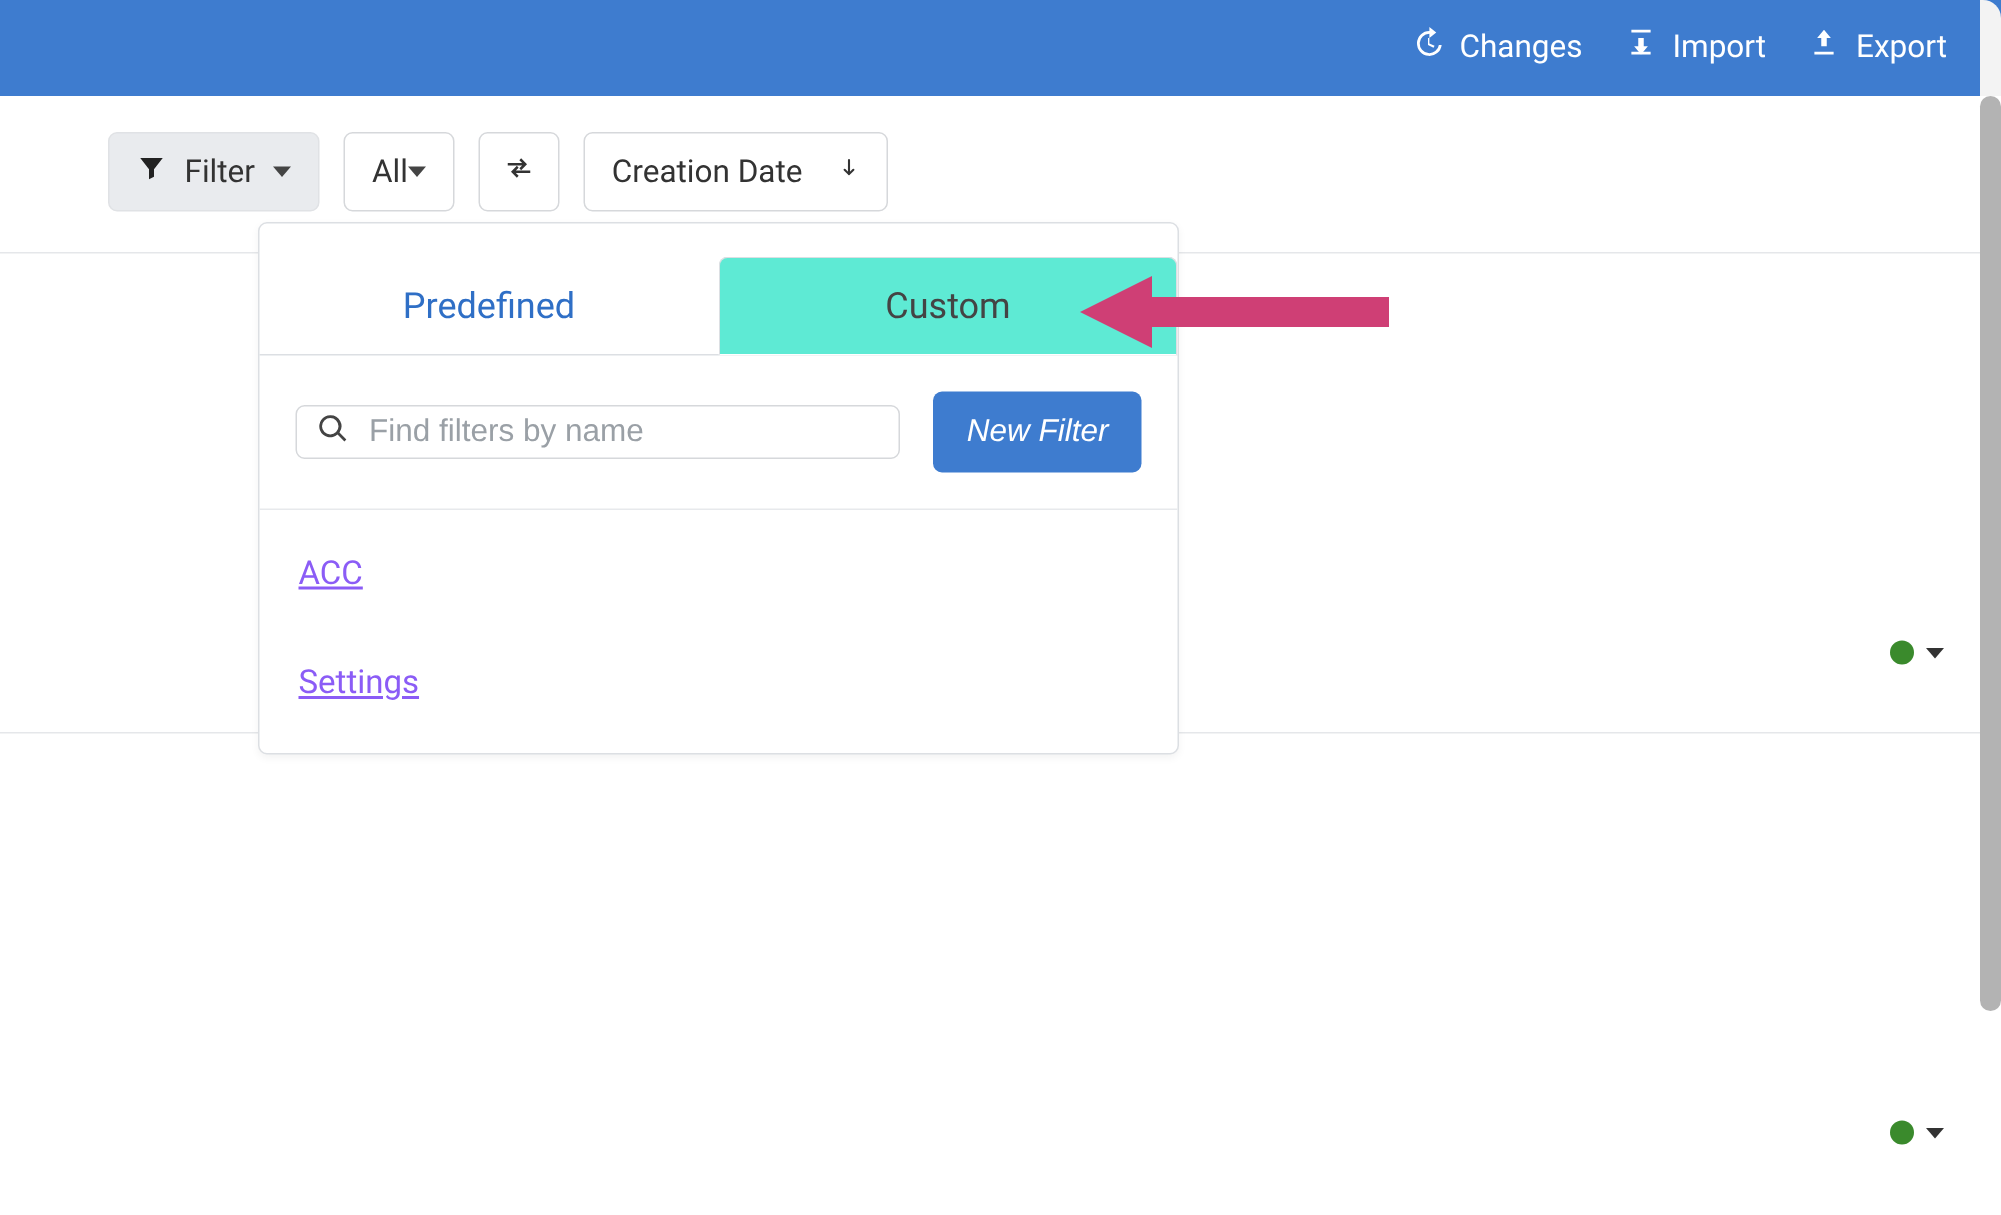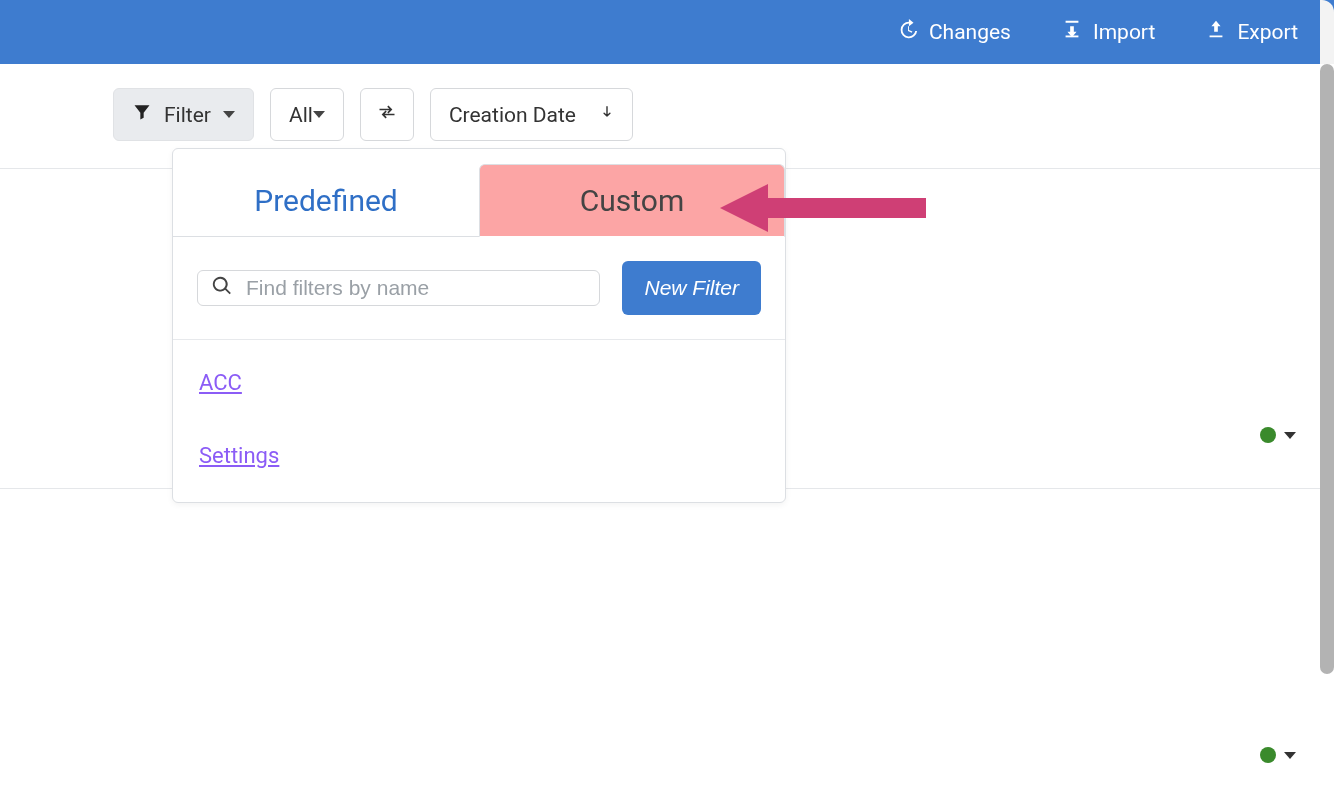--- a/index.html
+++ b/index.html
@@ -13,37 +13,37 @@
   }
 
   
   .topbar {
     background: #3e7ccf;
     height: 64px;
     display: flex;
     justify-content: flex-end;
     align-items: center;
     padding-right: 36px;
-    gap: 50px;
+    gap: 28px;
   }
   .topbar-item {
     color: #fff;
     font-size: 21px;
     display: flex;
     align-items: center;
     gap: 10px;
     cursor: pointer;
   }
   .topbar-item svg { width: 22px; height: 22px; fill: #fff; }
 
   
   .toolbar {
     display: flex;
     gap: 16px;
-    padding: 24px 24px 0 113px;
+    padding: 24px 24px 0 72px;
     position: relative;
   }
   .btn {
     border: 1px solid #d6d8db;
     background: #fff;
     border-radius: 6px;
     height: 53px;
     display: flex;
     align-items: center;
     padding: 0 18px;
@@ -93,34 +93,34 @@
     box-shadow: 0 2px 6px rgba(0,0,0,0.05);
   }
   .tabs {
     display: flex;
     height: 88px;
     align-items: flex-end;
   }
   .tab {
     flex: 1;
     text-align: center;
-    font-size: 30px;
+    font-size: 24px;
     padding: 18px 0;
     cursor: pointer;
     border: 1px solid transparent;
     border-top-left-radius: 6px;
     border-top-right-radius: 6px;
     margin-bottom: -1px;
     color: #2f6fc6;
   }
   .tab.active {
     color: #444;
     border-color: #dcdfe3;
     border-bottom-color: #fff;
-    background: #fca5a5;
+    background: #5eead4;
   }
   .tabs-border {
     border-bottom: 1px solid #dcdfe3;
   }
   .popover-body {
     padding: 24px 24px;
     display: flex;
     gap: 22px;
     align-items: center;
     border-bottom: 1px solid #e7e9ec;

